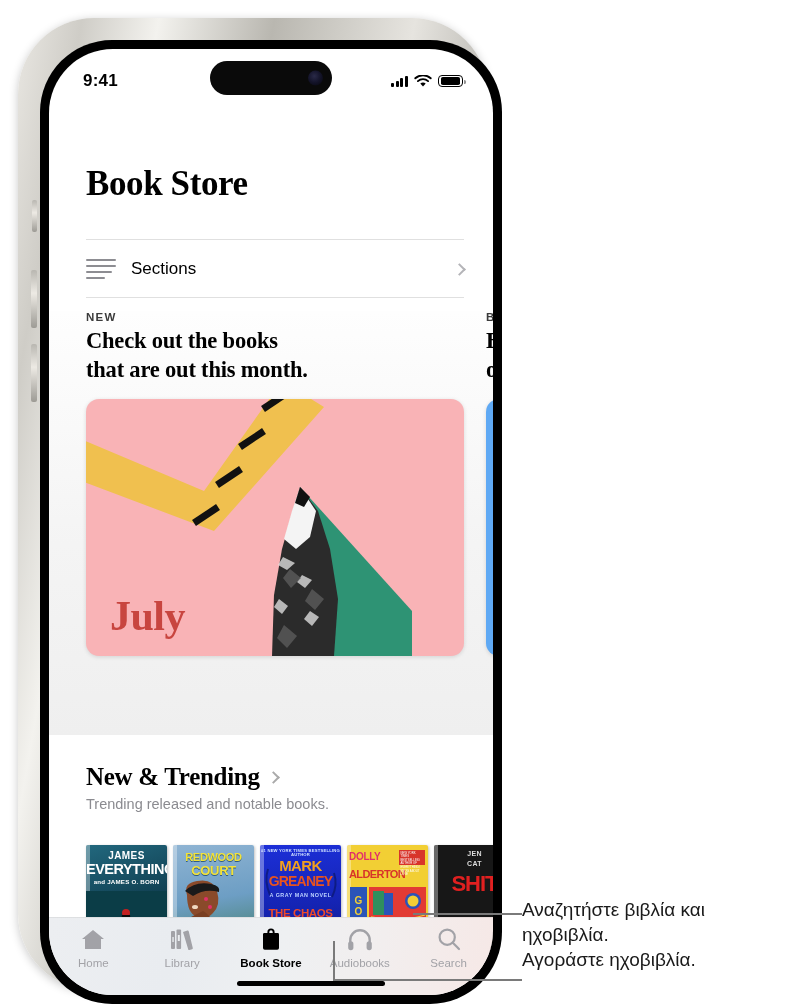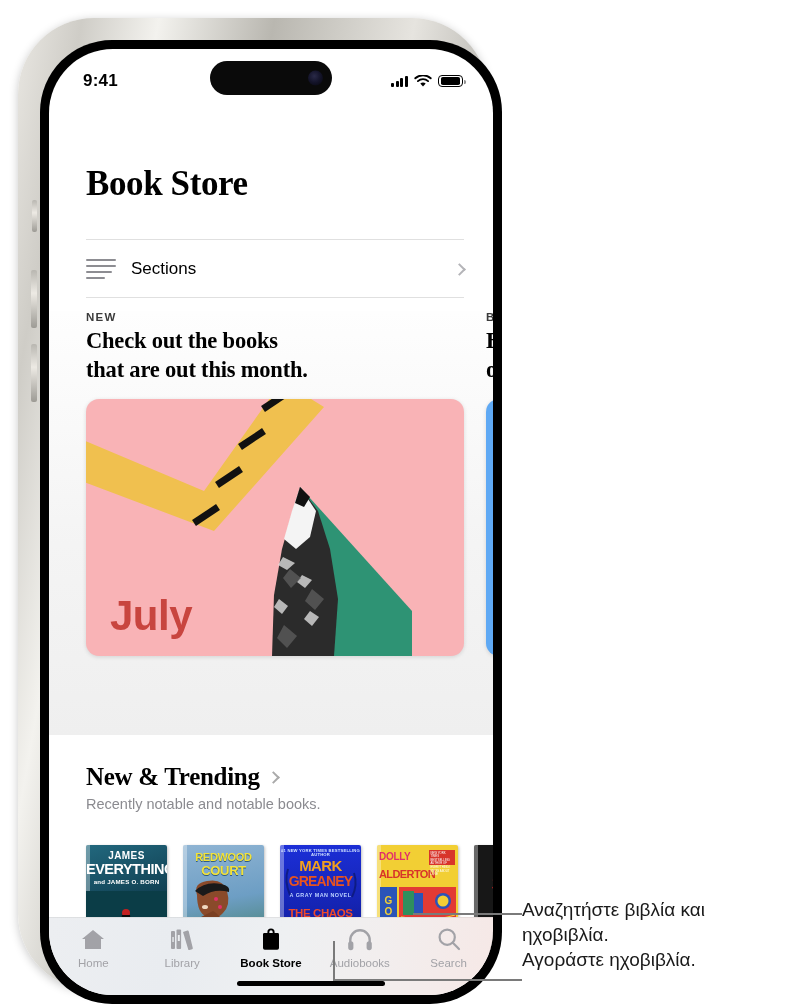--- a/index.html
+++ b/index.html
@@ -122,41 +122,41 @@
   .fhead {
     font-family:"Liberation Serif", serif;
     font-size:22.5px; font-weight:700; color:#000; line-height:1.28;
     margin-top:4px; letter-spacing:-.2px;
   }
 
   .art {
     position:relative; margin-top:14px; height:257px; border-radius:13px; overflow:hidden;
     box-shadow:0 1px 4px rgba(0,0,0,.13);
   }
-  .art.pink { background:#f9b3b6; }
+  .art.pink { background:#f9b3b6;font-family:Liberation Serif, serif; }
   .art.blue { background:#5fa9f4; }
 
   .july {
     position:absolute; left:24px; bottom:16px;
     font-size:42px; font-weight:700; color:#c8453f; letter-spacing:-.5px;
   }
 
   
   .sec-head { position:absolute; left:37px; top:714px; }
   .sec-title {
     font-family:"Liberation Serif", serif;
     font-size:25px; font-weight:700; color:#000; letter-spacing:-.3px;
     display:flex; align-items:center; gap:9px;
   }
   .sec-title .chev { width:9px; height:9px; border-right:2.6px solid #aaa; border-top:2.6px solid #aaa; transform:rotate(45deg); }
   .sec-sub { font-size:14.5px; color:#8b8b90; margin-top:5px; }
 
   
   .shelf {
-    position:absolute; left:37px; top:796px; display:flex; gap:16px;
+    position:absolute; left:37px; top:796px; display:flex; gap:6px;
   }
   .book {
     width:81px; height:108px; border-radius:2px; position:relative; overflow:hidden;
     box-shadow: 1px 1px 3px rgba(0,0,0,.25);
     flex:0 0 auto;
   }
   .book .spine { position:absolute; left:0; top:0; bottom:0; width:4px; background:rgba(255,255,255,.35); }
   .bk-txt { position:absolute; width:100%; text-align:center; font-weight:700; line-height:1; }
 
   
@@ -287,21 +287,21 @@
             </div>
             <div class="art blue"></div>
           </div>
         </div>
 
         <div class="sec-head">
           <div class="sec-title">
             <span>New &amp; Trending</span>
             <span class="chev"></span>
           </div>
-          <div class="sec-sub">Recently notable and notable books.</div>
+          <div class="sec-sub">Trending released and notable books.</div>
         </div>
 
         <div class="shelf">
 
           <div class="book" style="background:linear-gradient(160deg,#22687e,#0f3c4e 60%,#0a2a38);">
             <div class="spine"></div>
             <div class="bk-txt" style="top:6px;font-size:10px;color:#fff;letter-spacing:.4px">JAMES</div>
             <div class="bk-txt" style="top:17px;font-size:14.5px;color:#fff;letter-spacing:-.5px">EVERYTHING</div>
             <div class="bk-txt" style="top:34px;font-size:6.2px;color:#fff;letter-spacing:.2px">and JAMES O. BORN</div>
             <svg style="position:absolute;left:0;bottom:0;width:100%;height:62px" viewBox="0 0 81 62">

